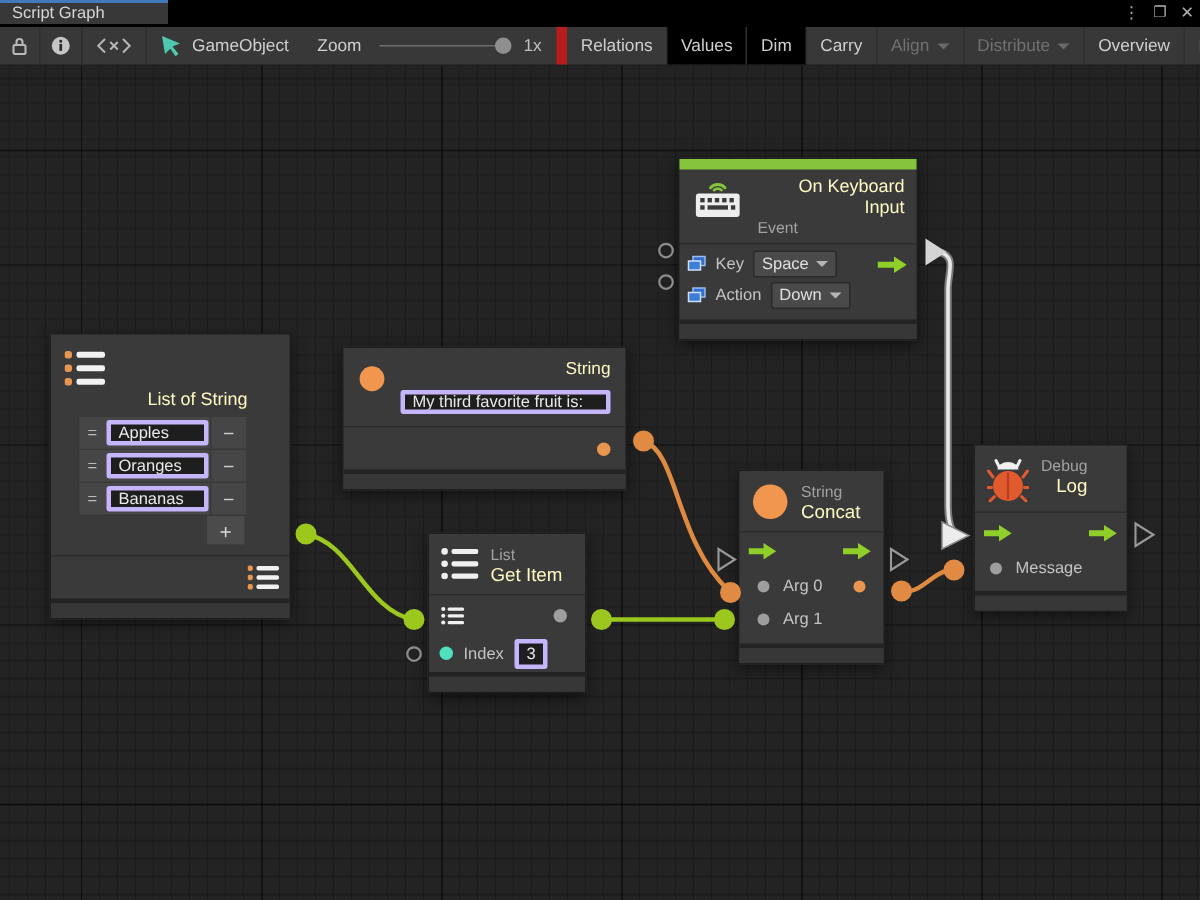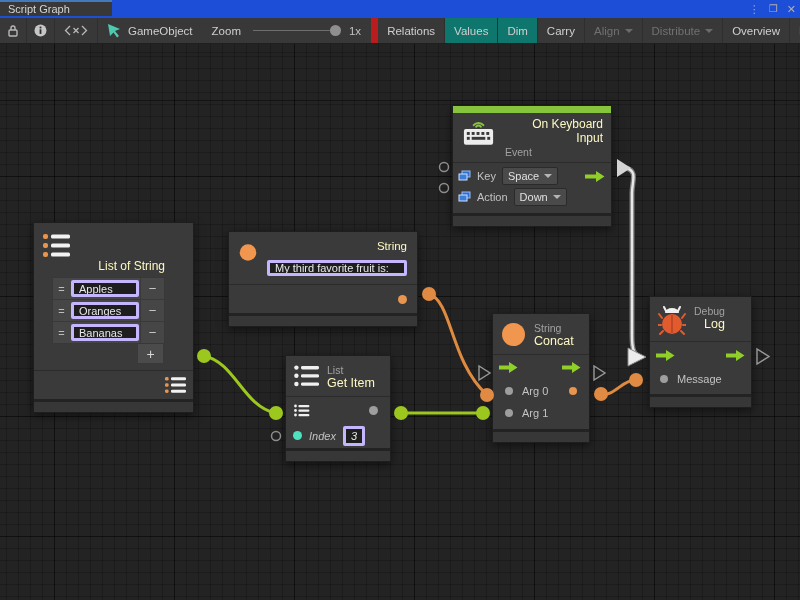--- a/index.html
+++ b/index.html
@@ -2,38 +2,38 @@
 <html><head>
 <meta charset="utf-8">
 <style>
   html,body{margin:0;padding:0;background:#111;}
   .window{
     position:relative;width:800px;height:600px;overflow:hidden;
     background:#282828;font-family:"Liberation Sans",sans-serif;
     -webkit-font-smoothing:antialiased;color:#cfcfcf;
   }
   
-  .tabbar{position:absolute;left:0;top:0;width:800px;height:18px;background:#1d4ed8;}
+  .tabbar{position:absolute;left:0;top:0;width:800px;height:18px;background:#000000;}
   .tab{
     position:absolute;left:0;top:0;width:112px;height:16px;background:#383838;
     border-top:2px solid #4379BD;display:flex;align-items:center;padding-left:8px;
     font-size:11px;color:#d6d6d6;box-sizing:border-box;
   }
   .winctl{position:absolute;right:4px;top:0;height:18px;display:flex;align-items:center;gap:9px;color:#aeaeae;font-size:11px;}
   .winctl span{cursor:default;line-height:18px;}
   .winctl .sq{font-size:10px;}
   
   .toolbar{
     position:absolute;left:0;top:18px;width:800px;height:26px;background:#383838;
     border-bottom:1px solid #1f1f1f;display:flex;align-items:stretch;font-size:11.5px;
     box-sizing:border-box;
   }
   .tbtn{display:flex;align-items:center;justify-content:center;padding:0 9px;border-right:1px solid #2e2e2e;color:#cfcfcf;white-space:nowrap;text-align:center;}
   .tbtn.icon-btn{padding:0 7px;}
-  .tbtn.active{background:#0f766e;}
+  .tbtn.active{background:#000000;}
   .tbtn.disabled{color:#717171;}
   .tb-gap{width:14px;border-right:none;}
   .tb-flex{flex:1;}
   .caret{width:0;height:0;border-left:4px solid transparent;border-right:4px solid transparent;border-top:4px solid #b5b5b5;margin-left:5px;display:inline-block;}
   .tbtn.disabled .caret{border-top-color:#6a6a6a;}
   .go-label{margin-left:6px;}
   .zoom-wrap{display:flex;align-items:center;border-right:7px solid #b91c1c;padding:0 10px;}
   .zoom-track{position:relative;width:86px;height:1px;background:#6e6e6e;margin:0 4px 0 12px;}
   .zoom-handle{position:absolute;right:-2px;top:-5px;width:11px;height:11px;border-radius:50%;background:#8f8f8f;}
   .zoom-x{margin-left:6px;color:#c0c0c0;}
@@ -314,21 +314,21 @@
             <circle cx="1.5" cy="2" r="1.4"></circle>
               <rect x="4.4" y="1" width="11" height="2.2" rx="1"></rect>
             <circle cx="1.5" cy="6.5" r="1.4"></circle>
               <rect x="4.4" y="5.5" width="11" height="2.2" rx="1"></rect>
             <circle cx="1.5" cy="11" r="1.4"></circle>
               <rect x="4.4" y="10" width="11" height="2.2" rx="1"></rect>
           </g>
         </svg>
         <span class="dot gray" style="margin-left:auto;"></span>
       </div>
-      <div class="prow" style="height:25px;padding:0 8px 0 7px;font-style:italic;">
+      <div class="prow" style="height:25px;padding:0 8px 0 7px;">
         <span class="dot cyan"></span>
         <span style="margin:0 7px;">Index</span>
         <span class="tfield" style="min-width:10px;text-align:center;">3</span>
       </div>
     </div>
     <div class="node-footer"></div>
   </div>
 
   <div class="node" style="left:492px;top:313px;width:98px;">
     <div class="nhead" style="padding:8px 8px 6px 8px;">

